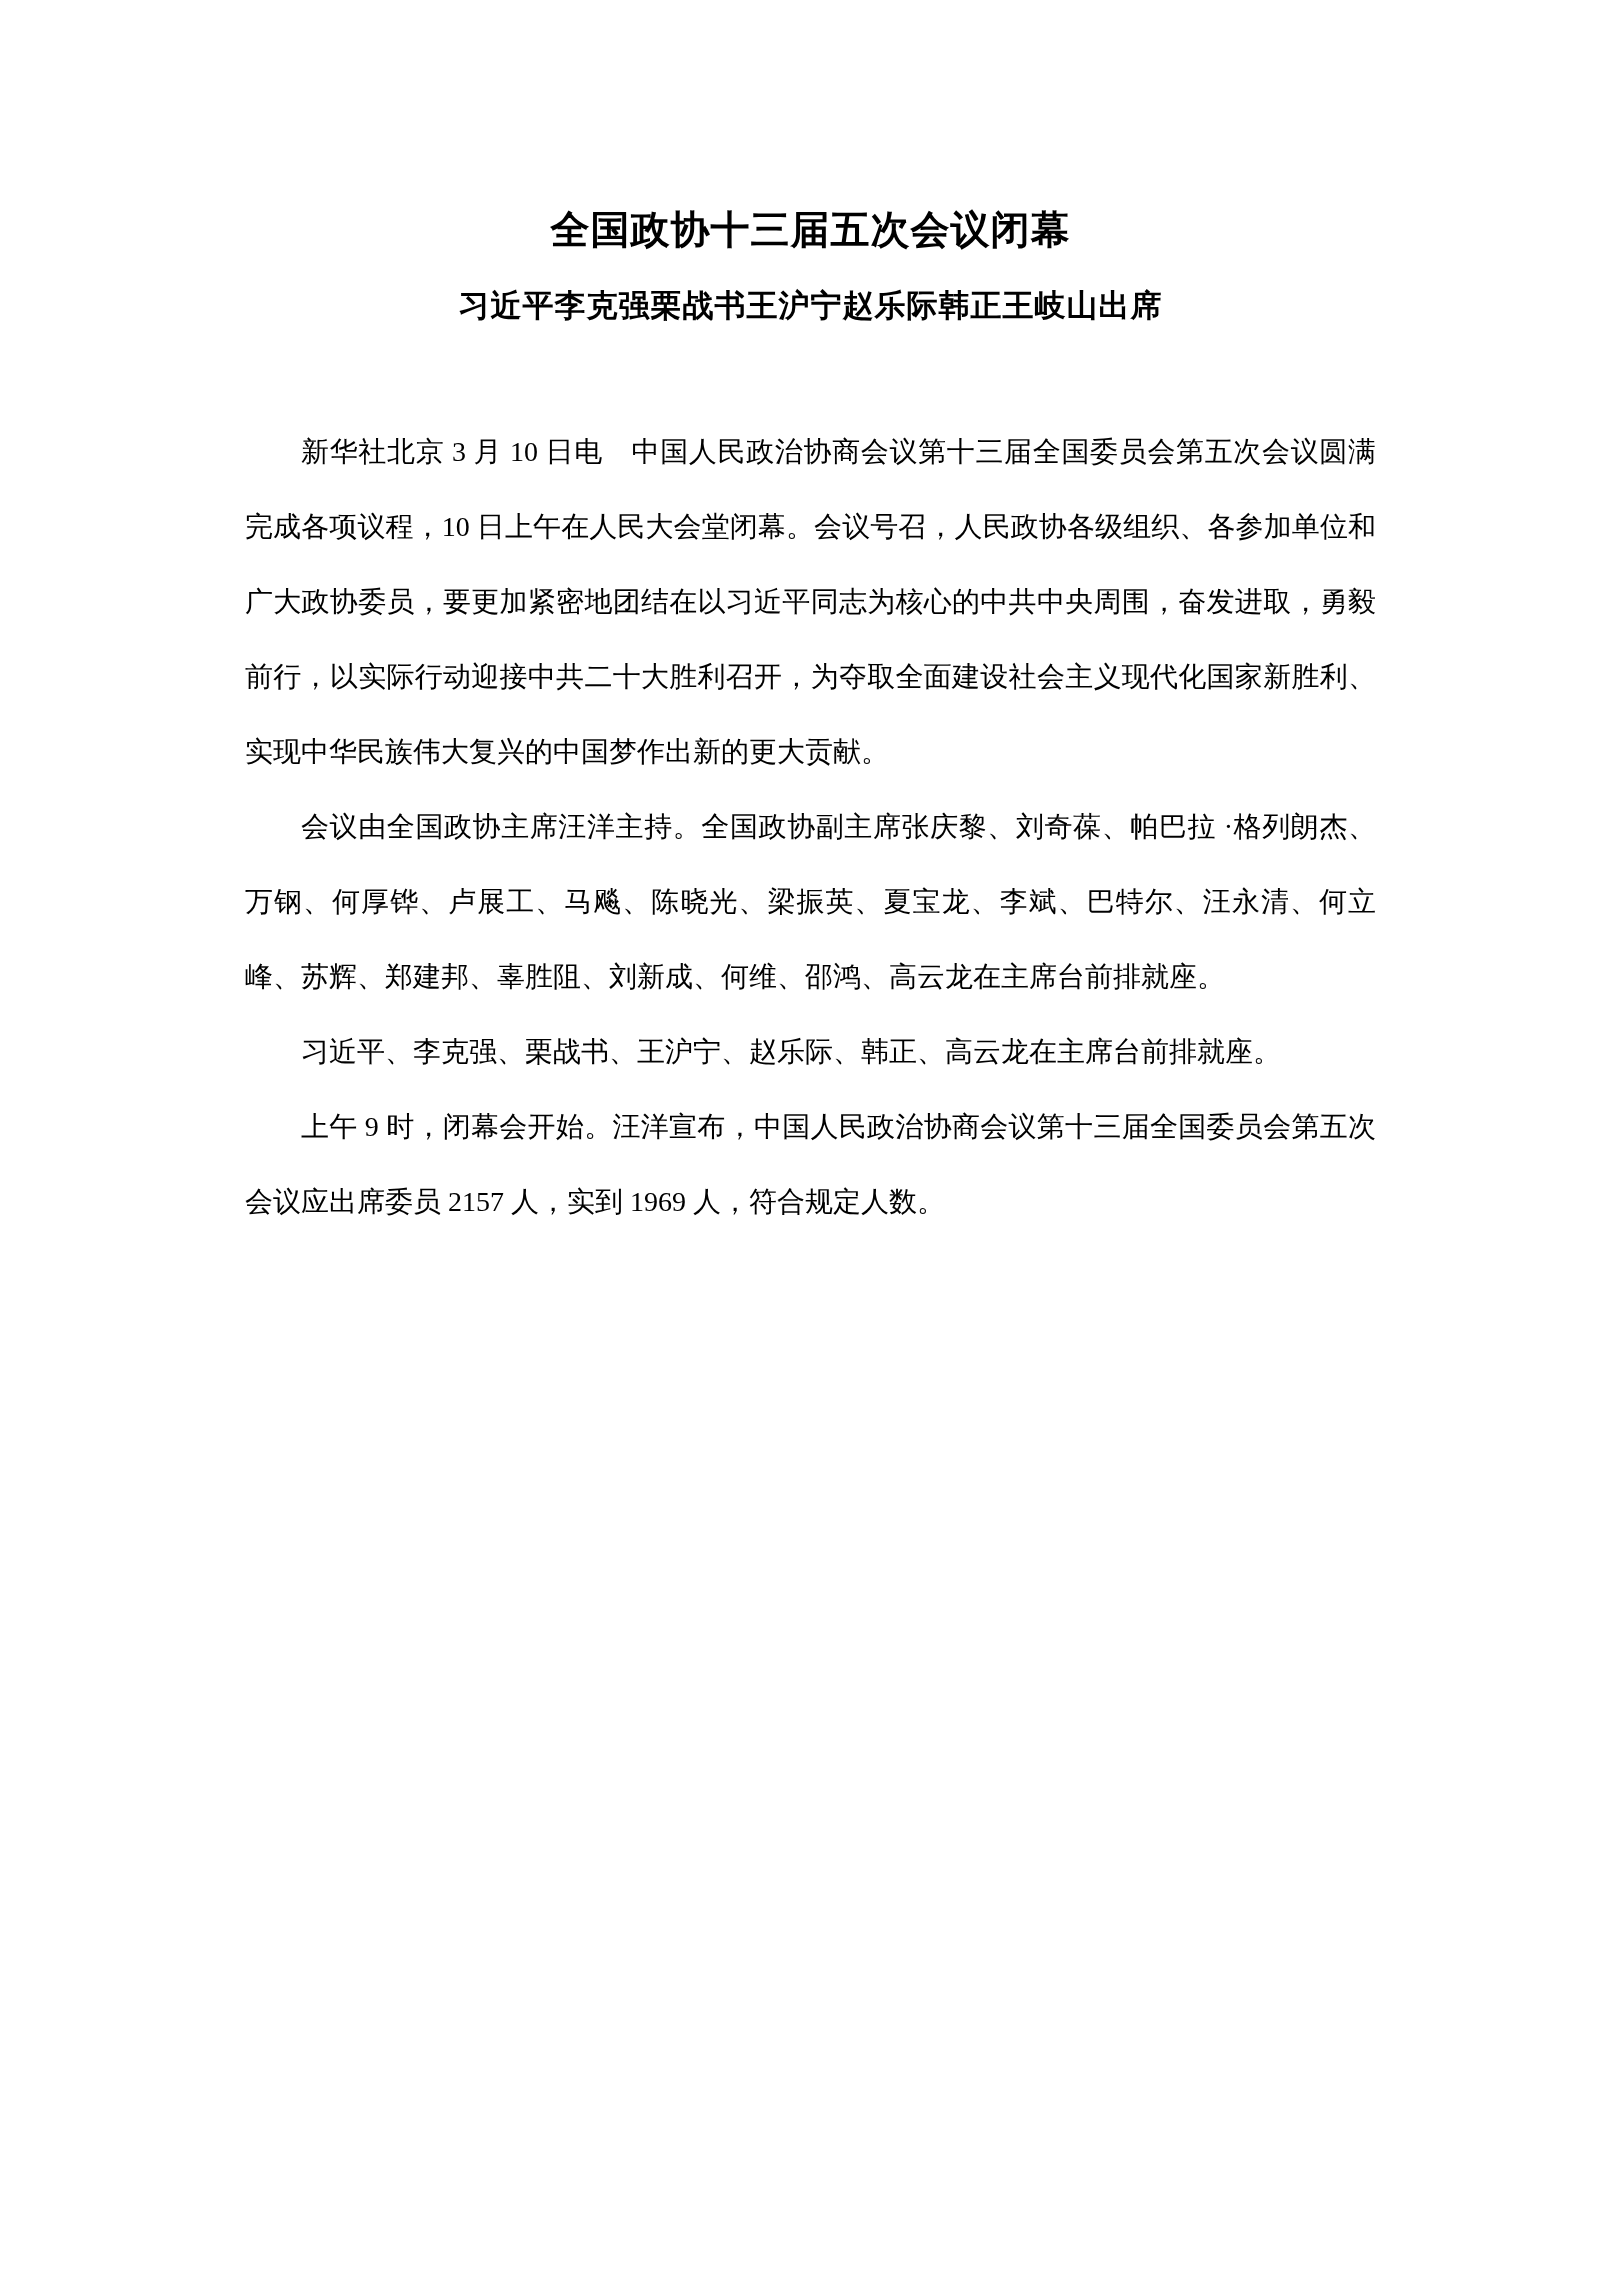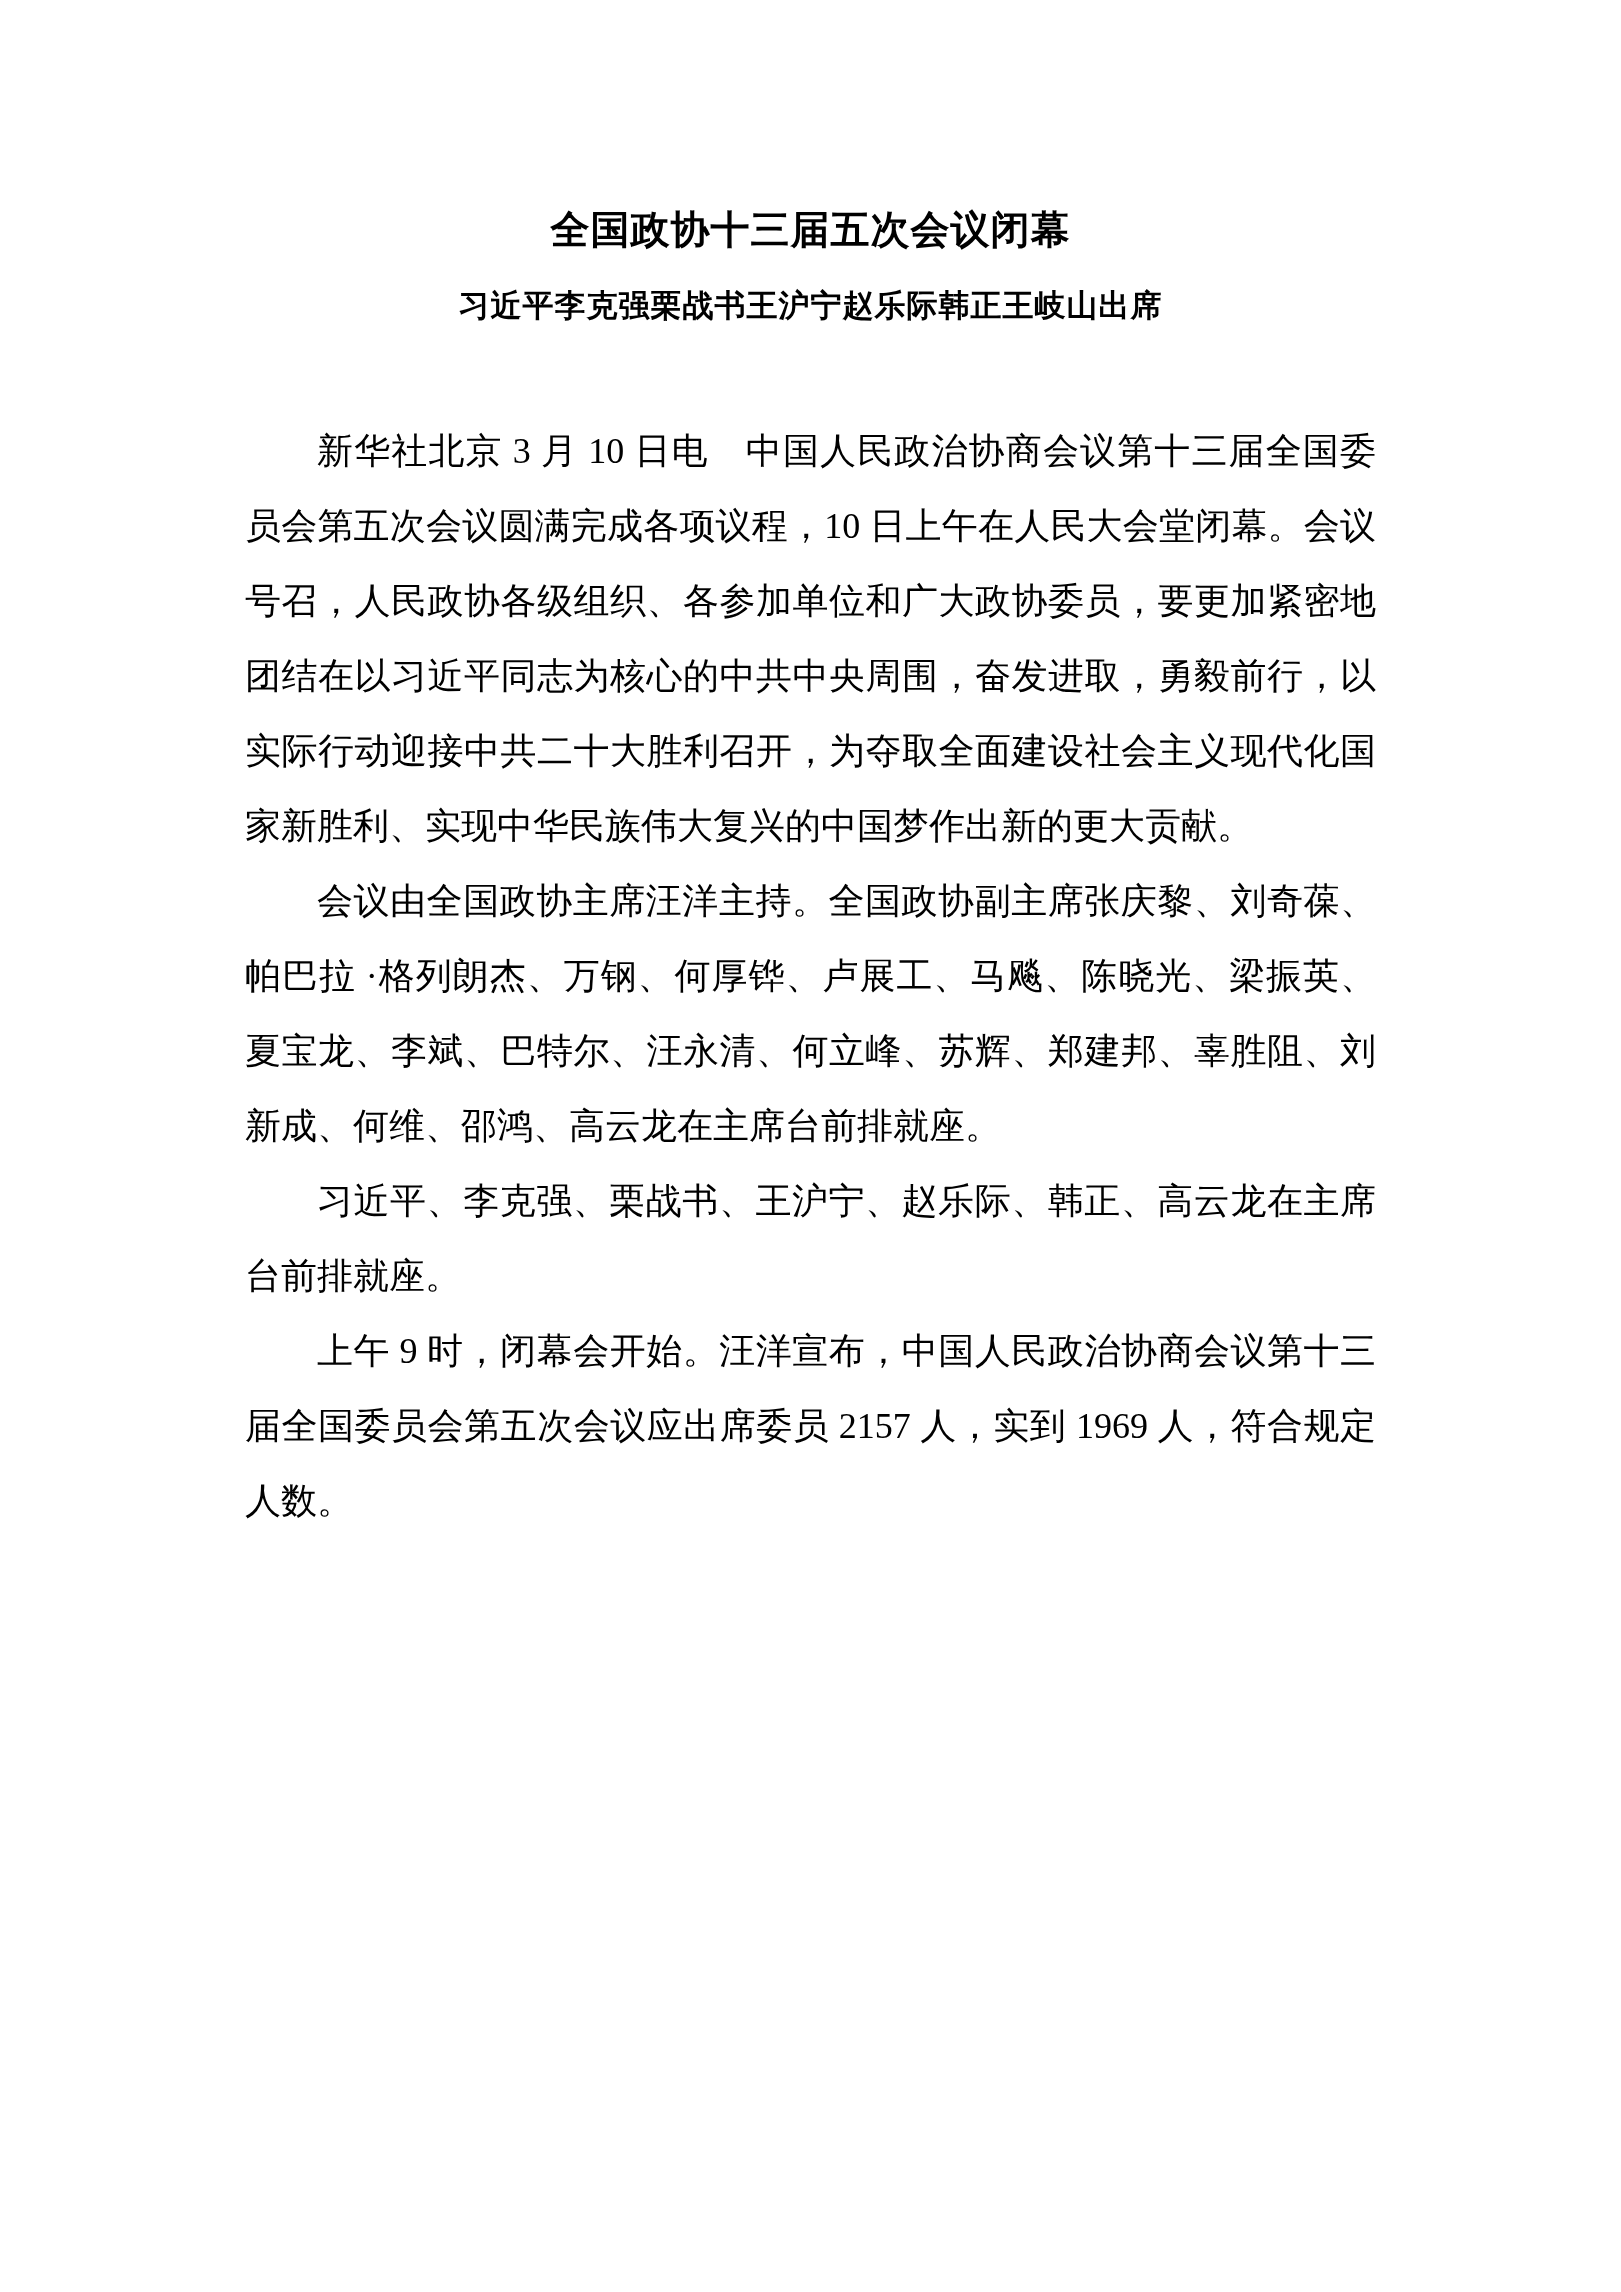--- a/index.html
+++ b/index.html
@@ -34,21 +34,21 @@
     font-family: "Liberation Sans", sans-serif;
     font-weight: 700;
     font-size: 31px;
     line-height: 44px;
     letter-spacing: 1px;
   }
   .body-text {
     width: 1131px;
     margin-left: 245px;
     margin-top: 86px;
-    font-size: 36px;
+    font-size: 28px;
     line-height: 75px;
     text-align: justify;
     text-justify: inter-ideograph;
   }
   .body-text p {
     margin: 0;
     padding: 0;
     text-indent: 2em;
   }
   .page-number {

